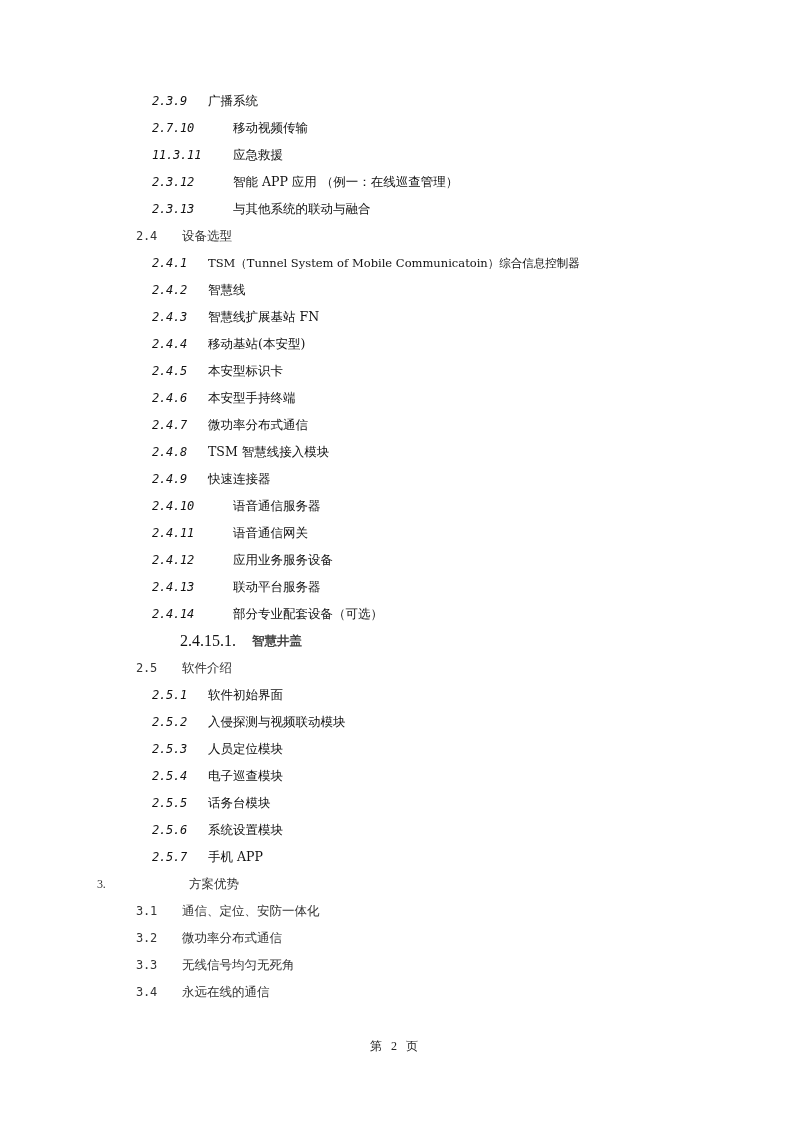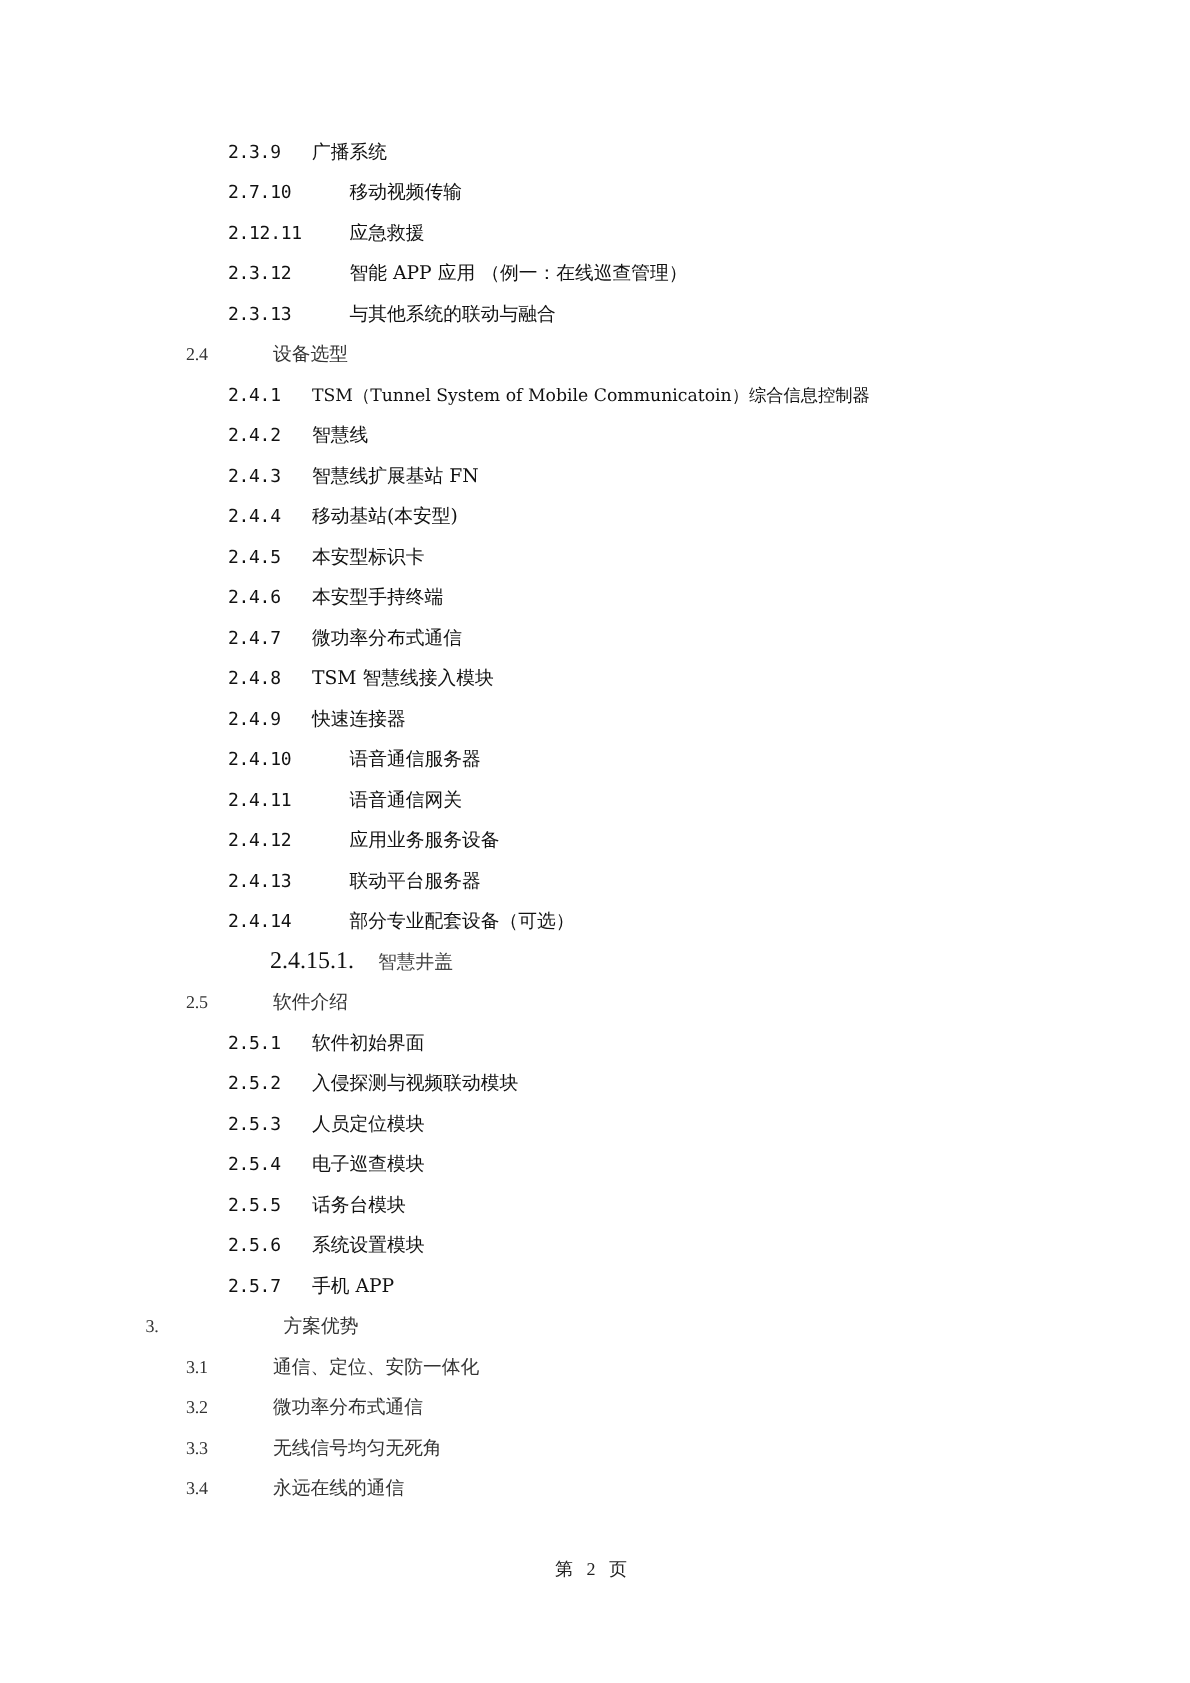--- a/index.html
+++ b/index.html
@@ -52,30 +52,30 @@
       overflow: hidden;
       color: #333333;
       font-family: "Liberation Serif", serif;
       font-size: 11px;
       letter-spacing: 0.6px;
       z-index: 1;
     }
     .lvl1 .toc-num { left: 97px; font-family: "Liberation Serif", serif; }
     .lvl1 .toc-title { left: 153px; margin-left: 36px; }
     .lvl1 .toc-leader { left: 153px; right: 108px; }
-    .lvl2 .toc-num { left: 124px; font-family: Liberation Serif, serif; }
+    .lvl2 .toc-num { left: 136px; }
     .lvl2 .toc-title { left: 182px; }
     .lvl2 .toc-leader { left: 182px; right: 108px; }
-    .lvl3 .toc-num { left: 152px; }
+    .lvl3 .toc-num { left: 152px; font-style: italic; }
     .lvl3 .toc-title { left: 208px; }
     .lvl3 .toc-leader { left: 208px; right: 108px; }
     .lvl3w .toc-title { left: 212px; margin-left: 21px; }
     .lvl3w .toc-leader { left: 212px; right: 108px; }
     .lvl4 .toc-num { left: 180px; font-family: "Liberation Serif", serif; font-size: 16px; letter-spacing: 0; }
-    .lvl4 .toc-title { left: 252px; color: #444; }
+    .lvl4 .toc-title { left: 252px; color: #444; font-weight: bold; }
     .lvl4 .toc-leader { left: 252px; right: 108px; }
     .bold-leader .toc-leader { font-weight: bold; color: #000; }
     .light .toc-title, .light .toc-num { color: #333; }
     .footer {
       position: absolute;
       top: 1038px;
       left: 0;
       width: 788px;
       text-align: center;
       font-family: "Liberation Serif", serif;
@@ -95,21 +95,21 @@
     <span class="toc-title">广播系统</span>
 
   </div>
   <div class="toc-row lvl3 lvl3w" style="top:27px">
     <span class="toc-num">2.7.10</span>
     <span class="toc-leader">......................................................................................................................................................................................................</span>
     <span class="toc-title">移动视频传输</span>
 
   </div>
   <div class="toc-row lvl3 lvl3w" style="top:54px">
-    <span class="toc-num">2.12.11</span>
+    <span class="toc-num">11.3.11</span>
     <span class="toc-leader">......................................................................................................................................................................................................</span>
     <span class="toc-title">应急救援</span>
 
   </div>
   <div class="toc-row lvl3 lvl3w" style="top:81px">
     <span class="toc-num">2.3.12</span>
     <span class="toc-leader">......................................................................................................................................................................................................</span>
     <span class="toc-title">智能 APP 应用 （例一：在线巡查管理）</span>
 
   </div>

